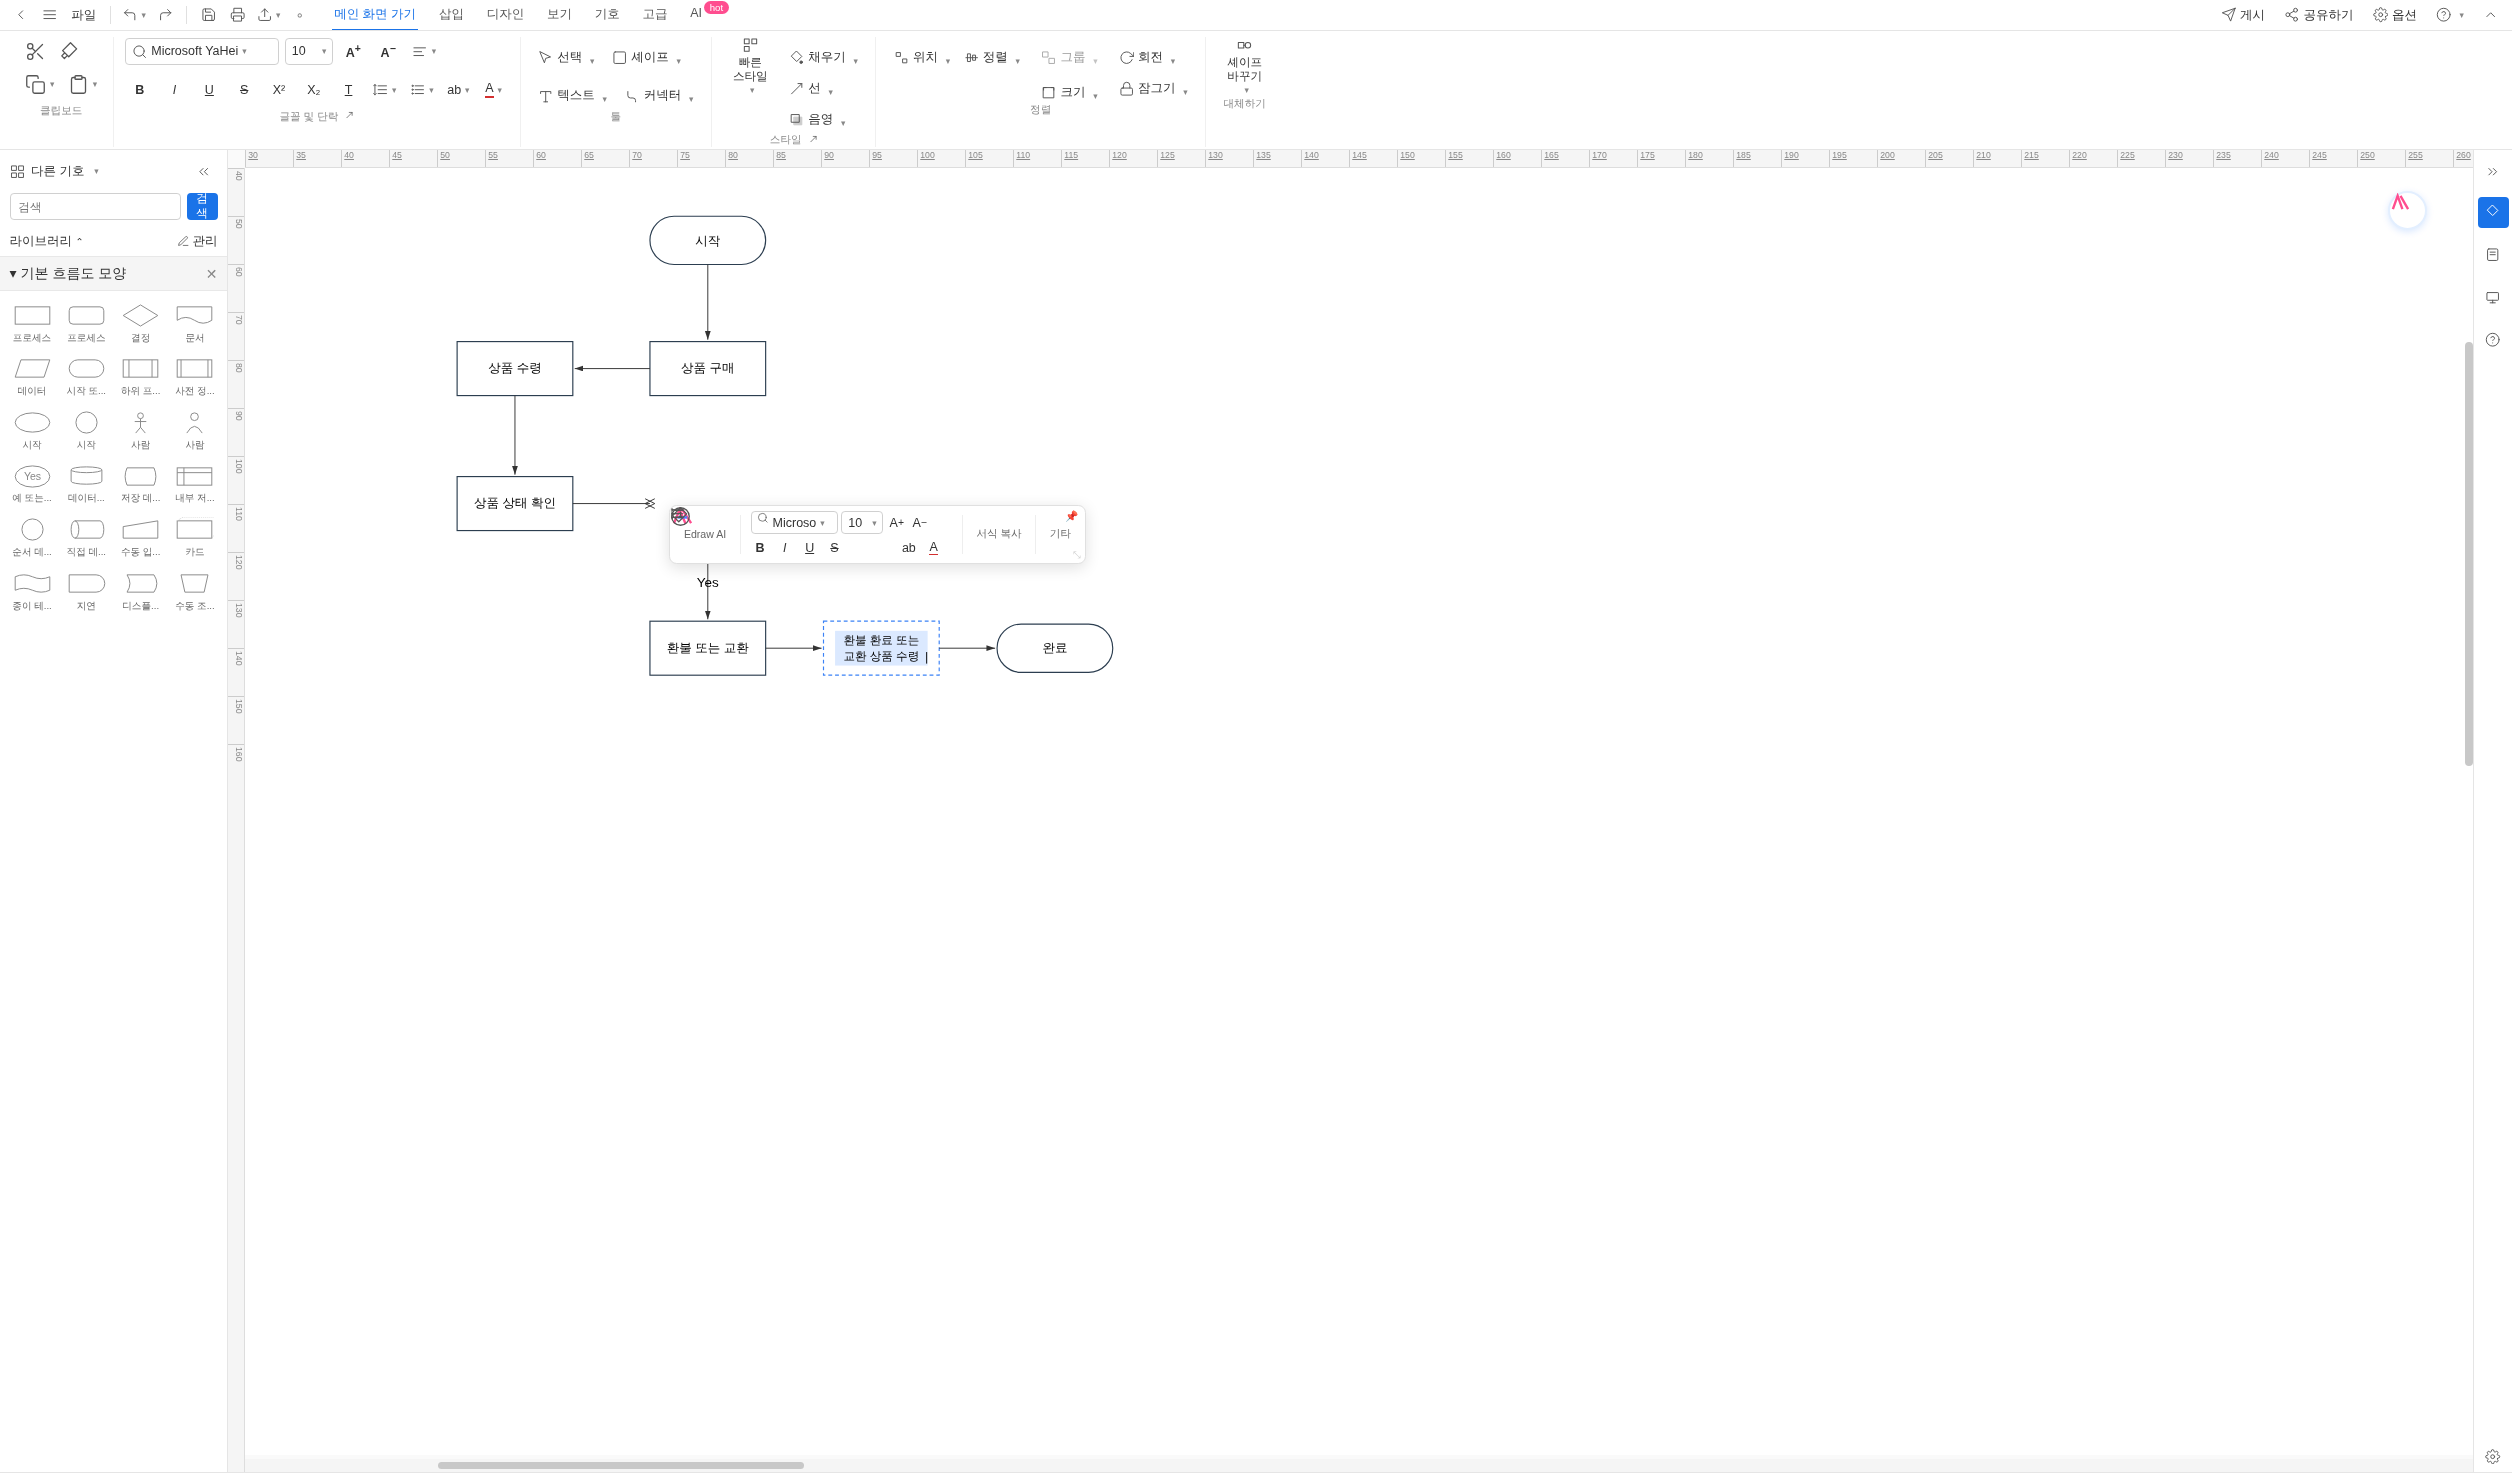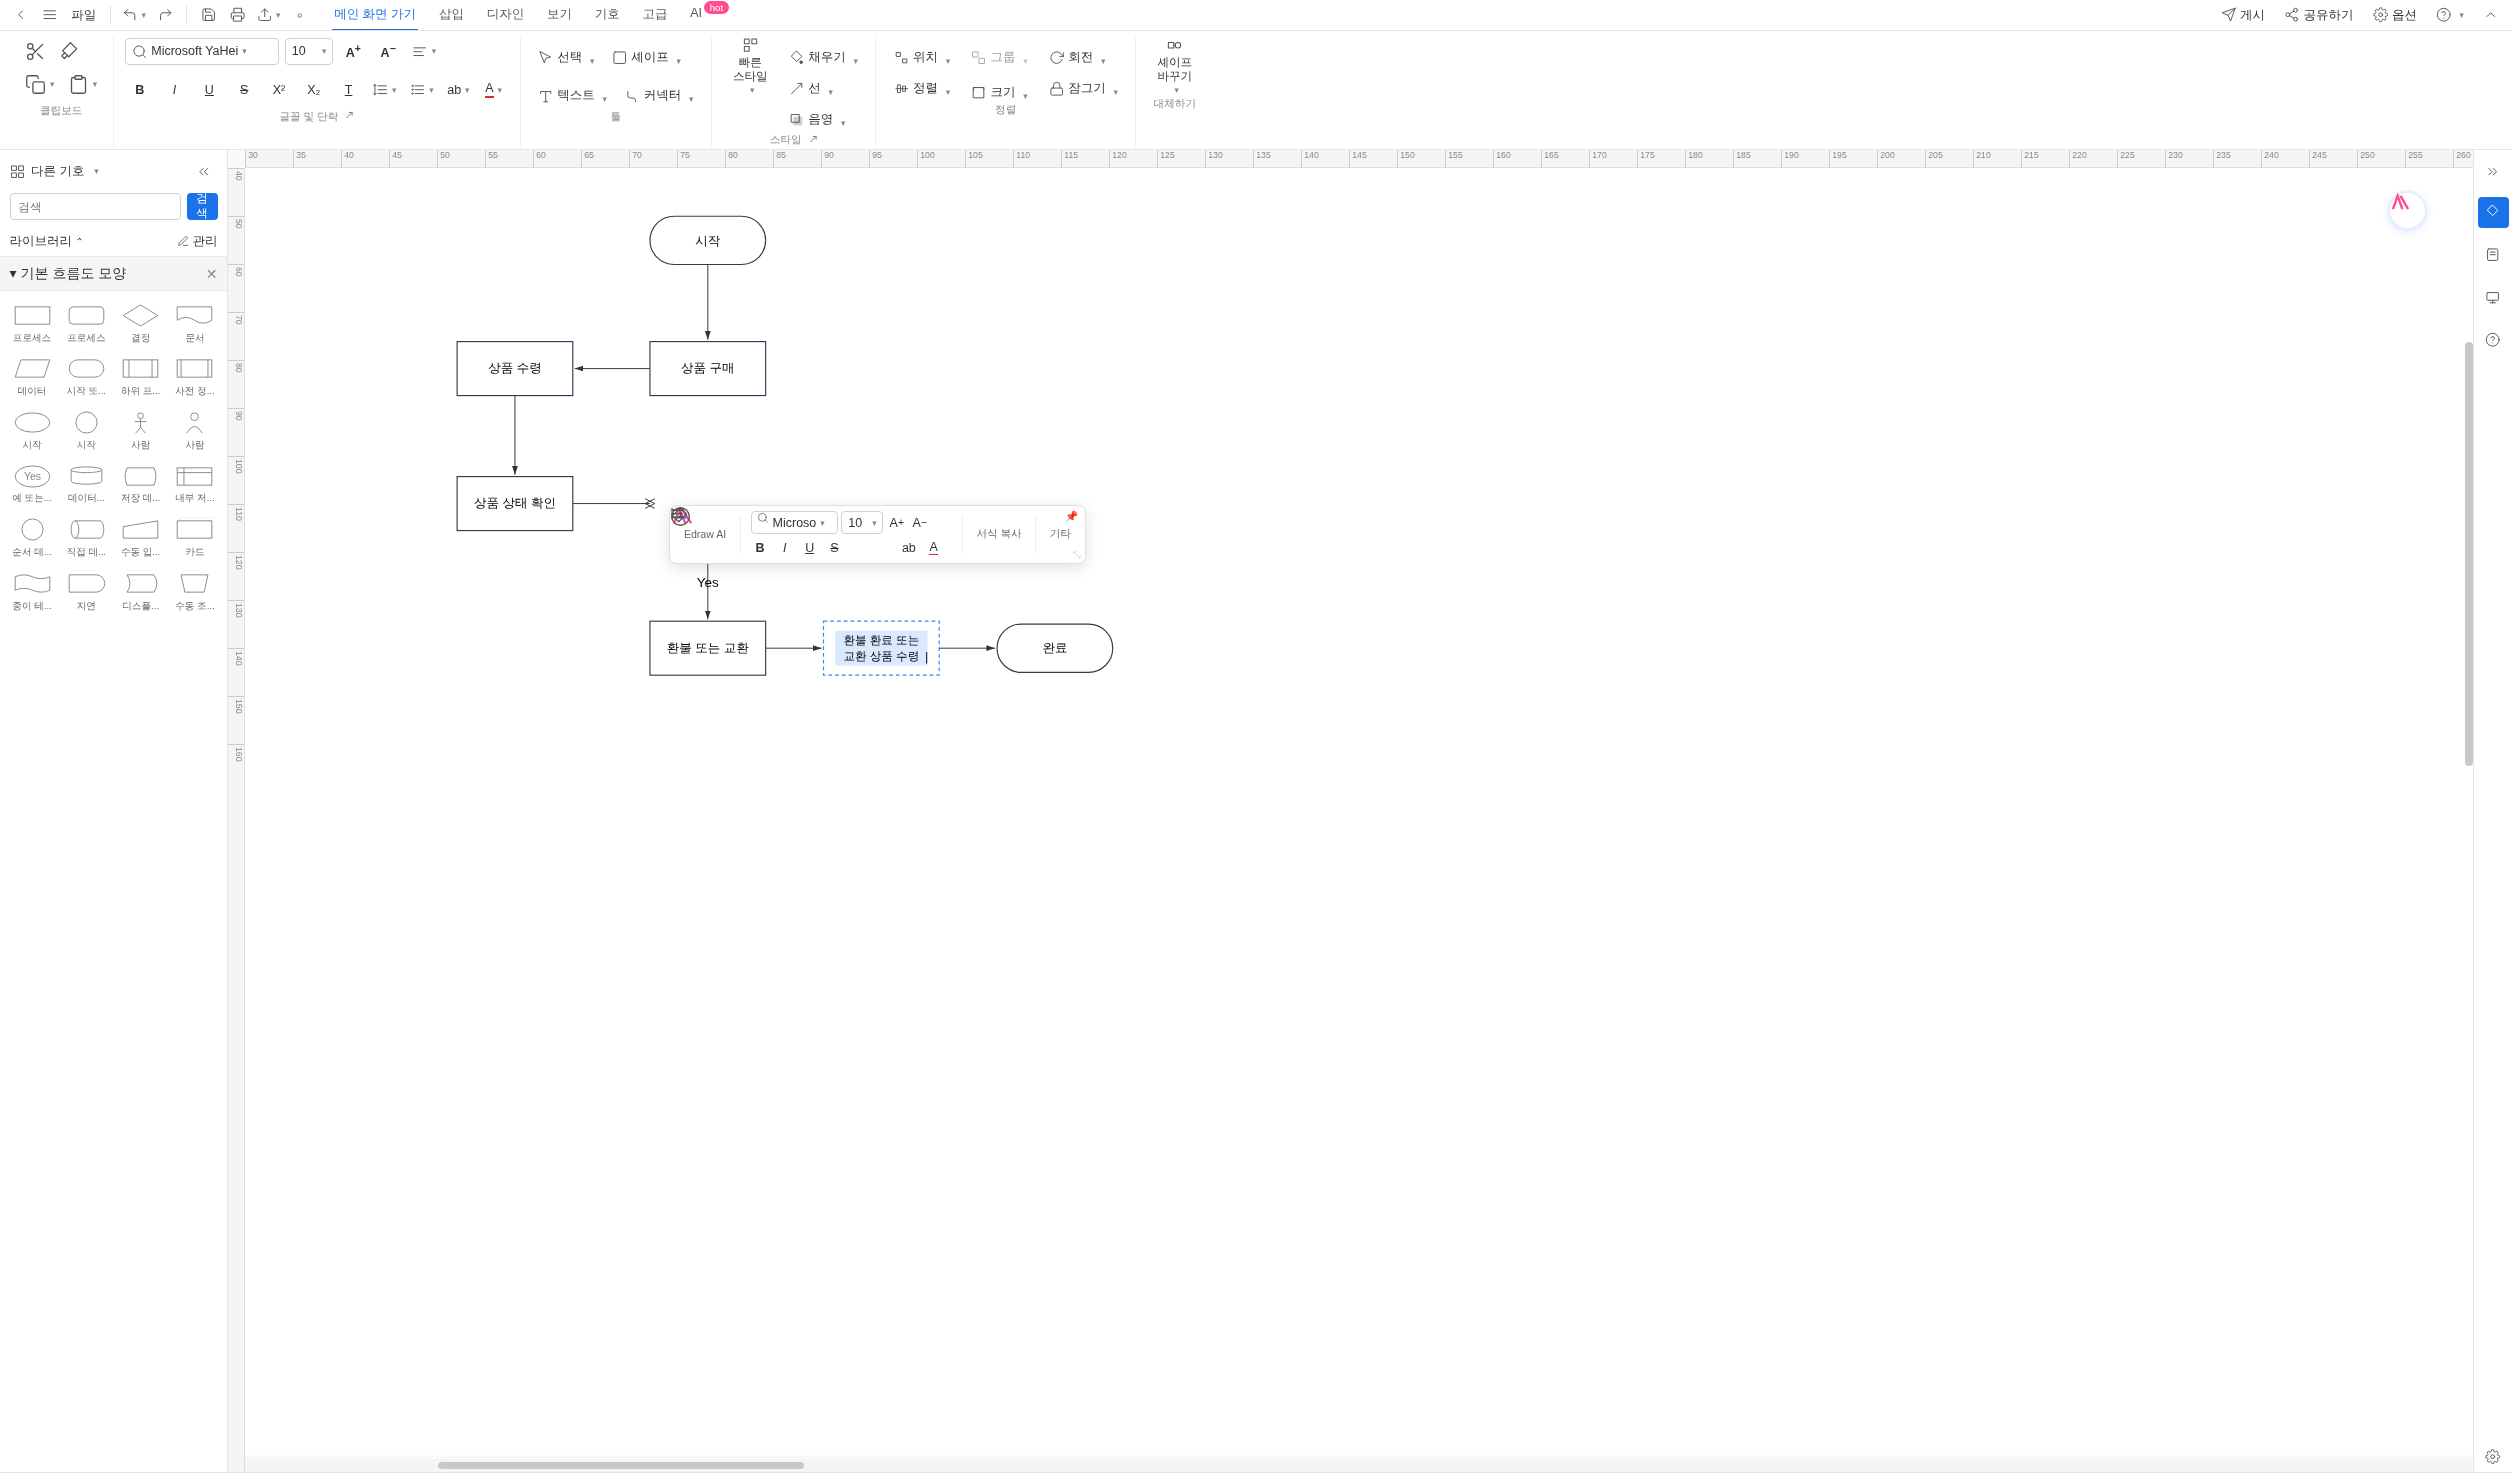--- a/index.html
+++ b/index.html
@@ -42,21 +42,21 @@
 .lp-search-btn { background: #1a73e8; color: #fff; border-radius: 3.9px; padding: 0 9.6px; height: 27px; font-size: 11.6px; display: inline-flex; align-items: center; cursor: pointer; }
 .lp-lib { display: flex; align-items: center; justify-content: space-between; padding: 5.8px 9.6px; font-size: 12.5px; }
 .lp-section { display: flex; align-items: center; justify-content: space-between; padding: 7.7px 9.6px; background: #f5f5f5; border-top: 1px solid #e8e8e8; border-bottom: 1px solid #e8e8e8; font-size: 14px; }
 .shape-grid { display: grid; grid-template-columns: repeat(4, 1fr); gap: 3.9px 1.9px; padding: 7.7px 5.8px; overflow-y: auto; }
 .shape-cell { display: flex; flex-direction: column; align-items: center; gap: 3.9px; cursor: pointer; padding: 3.9px 1.9px; }
 .shape-thumb { width: 39px; height: 25px; display: flex; align-items: center; justify-content: center; }
 .shape-cell span { font-size: 9.6px; color: #666; white-space: nowrap; overflow: hidden; text-overflow: ellipsis; max-width: 48px; }
 
 
 .canvas-wrap { flex: 1; position: relative; background: #fafafa; }
-.ruler-h { position: absolute; top: 0; left: 17.4px; right: 0; height: 17.4px; background: #f5f5f5; border-bottom: 1px solid #ddd; display: flex; font-size: 8.7px; color: #888; overflow: hidden; }
+.ruler-h { position: absolute; top: 0; left: 17.4px; right: 0; height: 17.4px; background: #f5f5f5; border-bottom: 1px solid #ddd; display: flex; font-size: 8.7px; color: #888; overflow: hidden; text-decoration: underline; }
 .ruler-h div { width: 48px; text-align: left; padding-left: 1.9px; border-left: 1px solid #ccc; flex-shrink: 0; }
 .ruler-v { position: absolute; top: 17.4px; left: 0; width: 17.4px; bottom: 0; background: #f5f5f5; border-right: 1px solid #ddd; display: flex; flex-direction: column; font-size: 8.7px; color: #888; overflow: hidden; }
 .ruler-v div { height: 48px; writing-mode: vertical-rl; padding-top: 1.9px; border-top: 1px solid #ccc; flex-shrink: 0; }
 .canvas { position: absolute; top: 17.4px; left: 17.4px; right: 0; bottom: 17.4px; background: #fff; overflow: hidden; }
 .canvas svg { position: absolute; top: 0; left: 0; }
 .canvas-hscroll { position: absolute; bottom: 0; left: 17.4px; right: 0; height: 13.5px; background: #f5f5f5; }
 .canvas-hscroll .thumb { position: absolute; left: 193px; top: 2.9px; width: 366px; height: 7.7px; background: #c8c8c8; border-radius: 3.9px; }
 .canvas-vscroll { position: absolute; top: 174px; right: 0; width: 7.7px; height: 424px; background: #c8c8c8; border-radius: 3.9px; }
 
 
@@ -404,21 +404,21 @@
         <span>스타일</span> 
         <svg class="ic" style="width:11.6px;height:11.6px" viewBox="0 0 24 24">
           <polyline points="15 3 21 3 21 9"></polyline>
           <line x1="10" y1="14" x2="21" y2="3"></line>
         </svg>
       </div>
   </div>
 
   <div class="ribbon-group">
     <div style="display:flex;gap:9.6px">
-      <div style="display:flex;flex-direction:column;gap:1.9px">
+      <div style="display:flex;flex-direction:row;gap:1.9px">
         <div class="rb-btn-wide">
             <svg class="ic" viewBox="0 0 24 24">
               <rect x="4" y="4" width="6" height="6"></rect>
               <rect x="14" y="14" width="6" height="6"></rect>
             </svg>
             <span>위치</span>
             <span class="chev">▾</span>
           </div>
         <div class="rb-btn-wide">
             <svg class="ic" viewBox="0 0 24 24">

